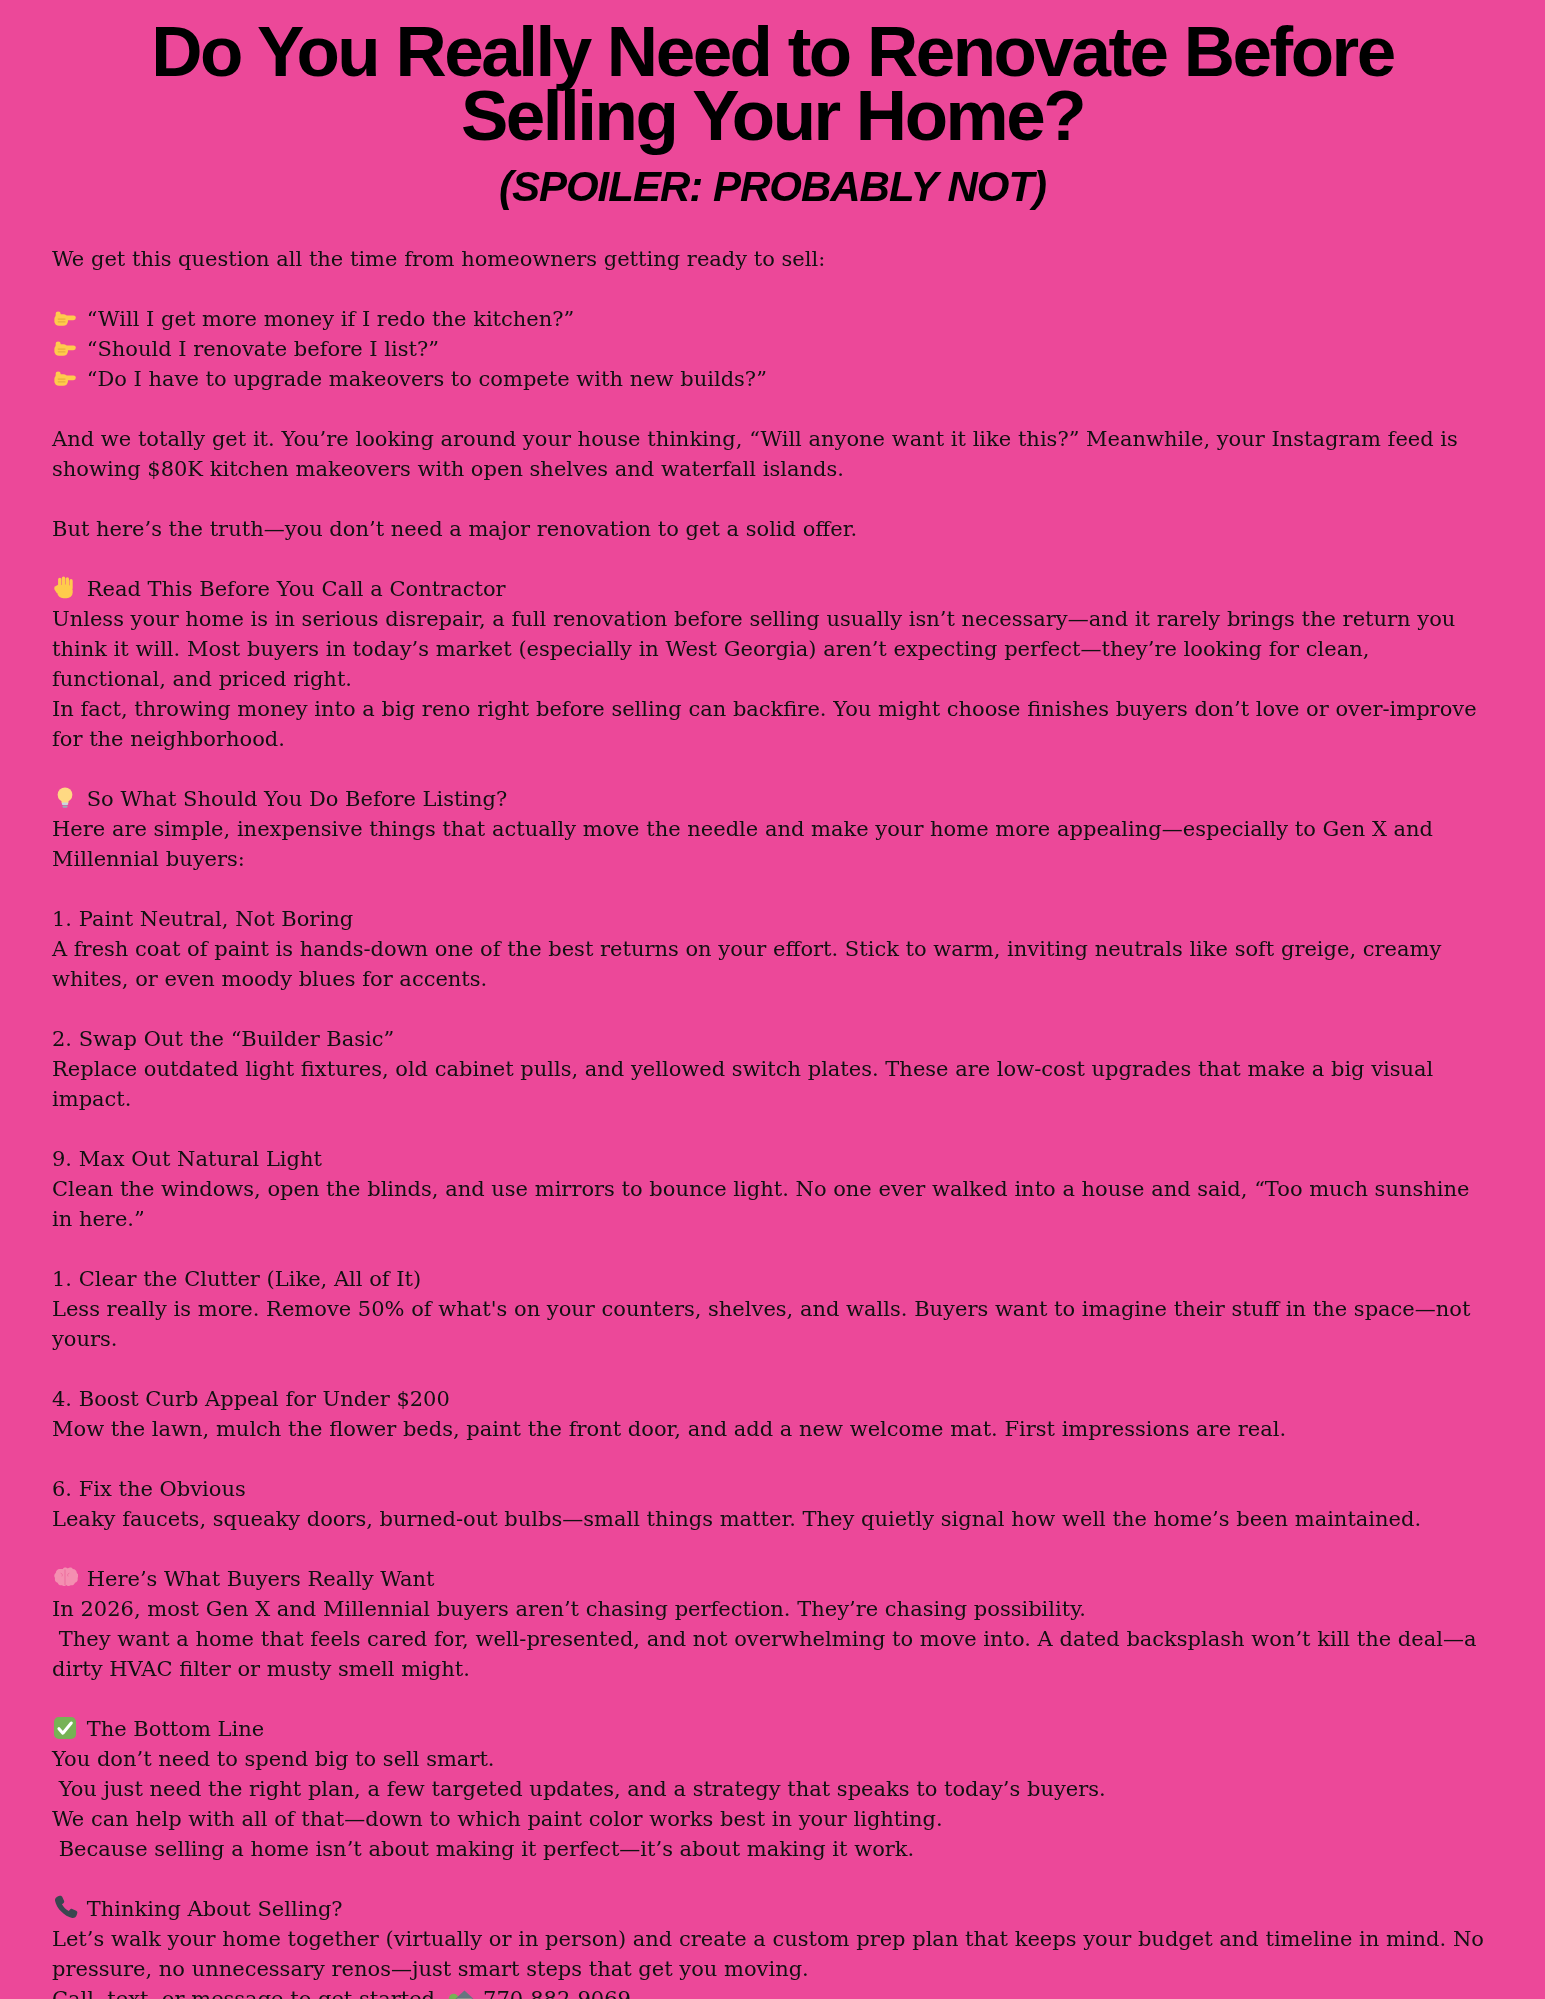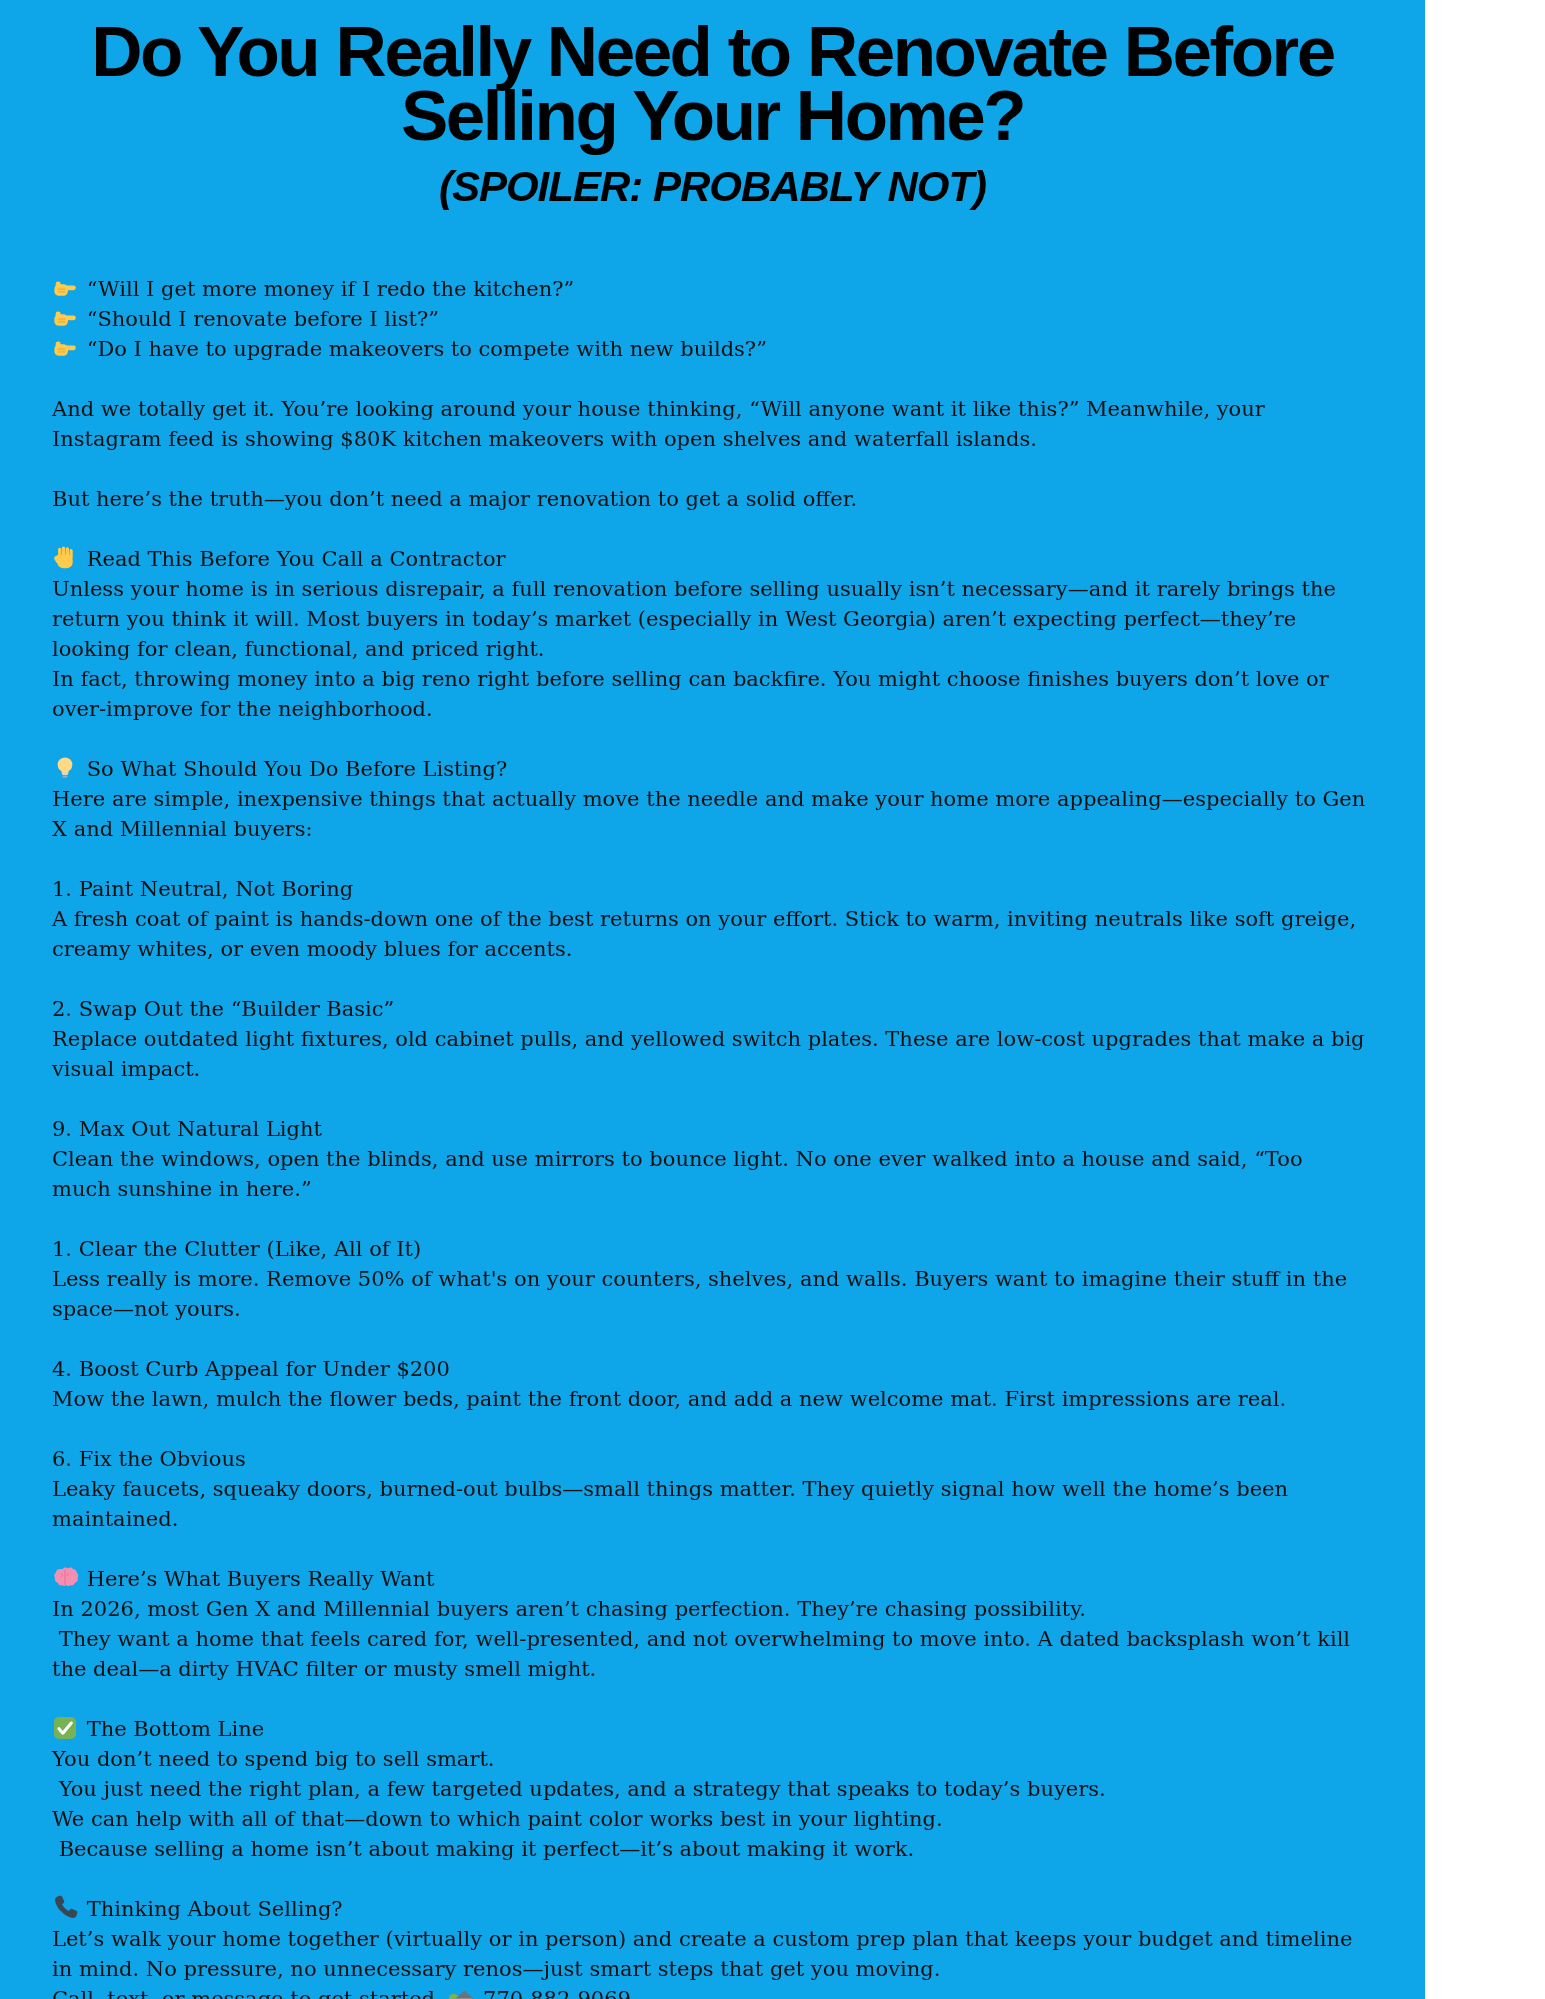--- a/index.html
+++ b/index.html
@@ -1,21 +1,21 @@
 <!DOCTYPE html>
 <html><head>
 <meta charset="utf-8">
 <title>Document</title>
 <style>
   html, body { margin:0; padding:0; background:#ffffff; }
   .page {
     position: relative;
-    width: 1425px;
+    width: 1545px;
     height: 1999px;
-    background: #0ea5e9;
+    background: #ec4899;
     overflow: hidden;
     font-family: "DejaVu Serif", serif;
     color: #111111;
   }
   header { padding-top: 20px; text-align: center; }
   h1 {
     margin: 0;
     font-family: "Liberation Sans", sans-serif;
     font-weight: 800;
     font-size: 71px;
@@ -49,20 +49,21 @@
 
 <div class="page">
   <header>
     <h1>
       <span class="t-line">Do You Really Need to Renovate Before</span>
       <span class="t-line">Selling Your Home?</span>
     </h1>
     <div class="subtitle">(SPOILER: PROBABLY NOT)</div>
   </header>
   <main class="content" id="content">
+      <p class="body-line"><span>We get this question all the time from homeowners getting ready to sell:</span></p>
       <div class="gap"></div>
       <p class="body-line"><span class="emoji"><svg viewBox="0 0 24 24">
             <g fill="#FFCB4C">
               <rect x="3.4" y="6" width="4.6" height="6" rx="2.3"></rect>
               <rect x="2.2" y="8.6" width="12.5" height="10.6" rx="4.2"></rect>
               <rect x="9" y="9.6" width="13" height="4.4" rx="2.2"></rect>
             </g>
             <path d="M5.4 13h7M5.4 15.6h7" stroke="#E2A63D" stroke-width="0.9" fill="none"></path>
           </svg></span><span> “Will I get more money if I redo the kitchen?”</span></p>
       <p class="body-line"><span class="emoji"><svg viewBox="0 0 24 24">

